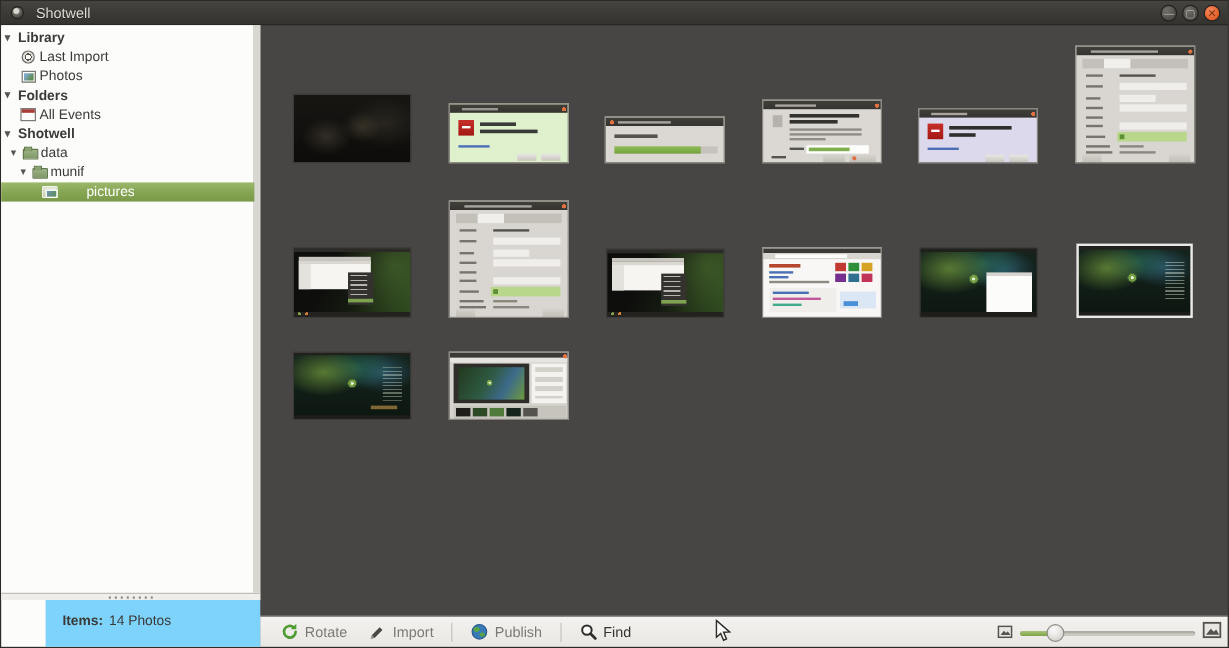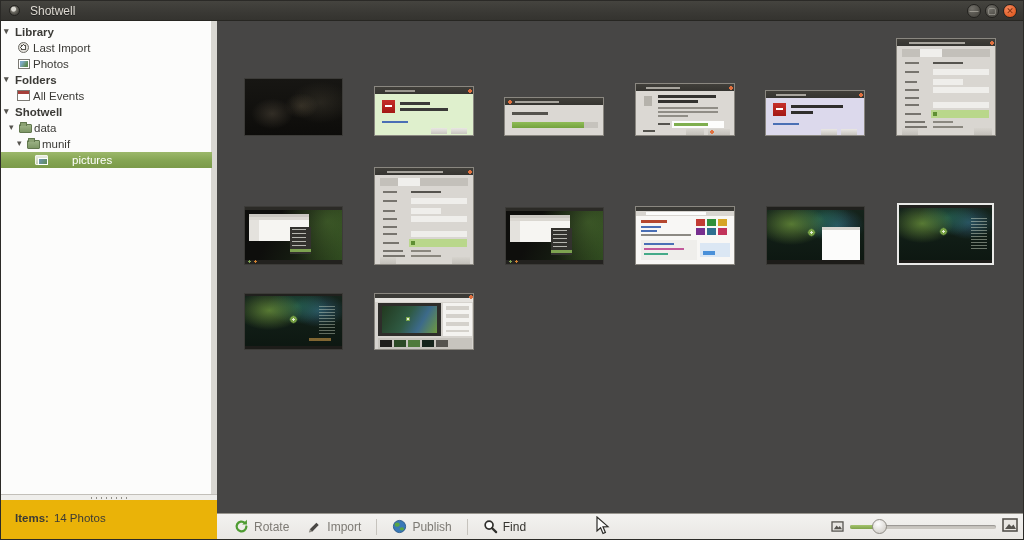--- a/index.html
+++ b/index.html
@@ -67,21 +67,21 @@
   .i-folder.at-d { left:26px; }
   .i-folderpic { left:34px; top:3px; width:13px; height:10px; background:linear-gradient(#e9ede0,#c5cfb4);
     border:1px solid #f2f4ec; border-radius:1px; }
   .i-folderpic::before { content:""; position:absolute; left:2px; top:2px; width:8px; height:5px;
     background:linear-gradient(120deg,#6f94b5,#5d8b54); border:1px solid #fff; }
   .exp-m { left:8px; } .exp-d { left:16px; }
 
   .divider { flex:0 0 6px; background:#efeeeb; border-top:1px solid #c2bfb9; position:relative; }
   .divider .dots { position:absolute; left:88px; top:2px; width:40px; height:2px;
     background:radial-gradient(circle, #8f8c85 0.8px, transparent 1px); background-size:5px 2px; }
-  .status-area { flex:0 0 39px; background:#eab308; padding:12px 0 0 14px; font-size:11.5px; color:#3b3a36; }
+  .status-area { flex:0 0 39px; background:#7dd3fc; padding:12px 0 0 14px; font-size:11.5px; color:#3b3a36;margin-left:37px; }
   .status-area b { margin-right:5px; }
 
   
   .main-col { flex:1; display:flex; flex-direction:column; min-width:0; }
   .photo-area { flex:1; background:#474645; overflow:hidden; padding:17px 0 0 26px; }
   .grid-row { display:flex; align-items:flex-end; column-gap:30.5px; }
   .grid-row + .grid-row { margin-top:31px; }
   .grid-row.r3 { margin-top:28px; }
   .cell { width:100px; display:flex; justify-content:center; align-items:flex-end; }
   .thumb { position:relative; }

